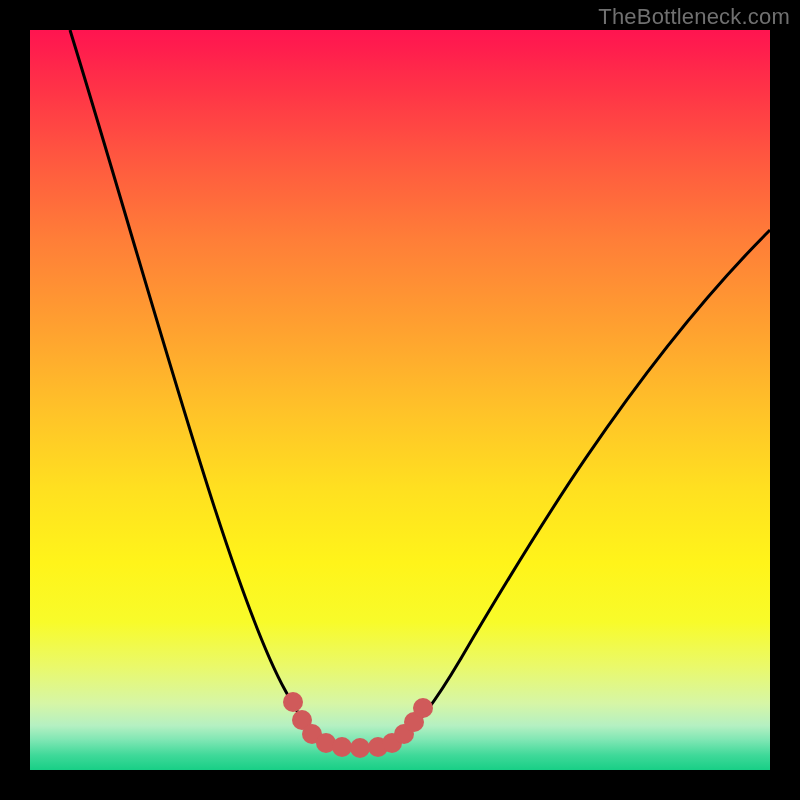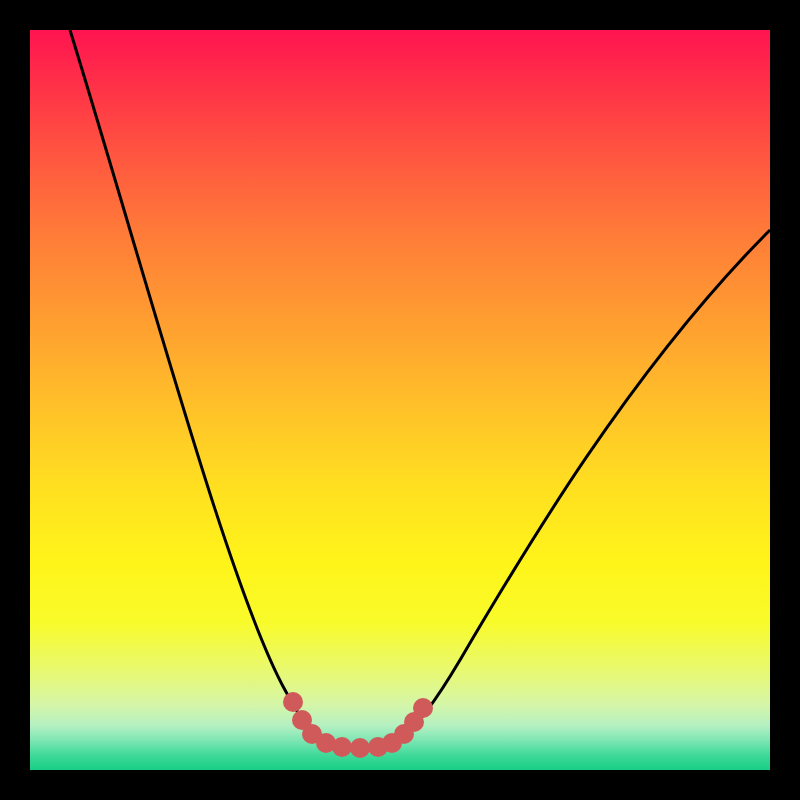--- a/index.html
+++ b/index.html
@@ -77,13 +77,14 @@
           <circle cx="312" cy="717" r="10" fill="#d05a5a"></circle>
           <circle cx="330" cy="718" r="10" fill="#d05a5a"></circle>
           <circle cx="348" cy="717" r="10" fill="#d05a5a"></circle>
           <circle cx="362" cy="713" r="10" fill="#d05a5a"></circle>
           <circle cx="374" cy="704" r="10" fill="#d05a5a"></circle>
           <circle cx="384" cy="692" r="10" fill="#d05a5a"></circle>
           <circle cx="393" cy="678" r="10" fill="#d05a5a"></circle>
         </g>
     </svg>
   </div>
+  <div class="watermark">TheBottleneck.com</div>
 </div>
 
 </body></html>

